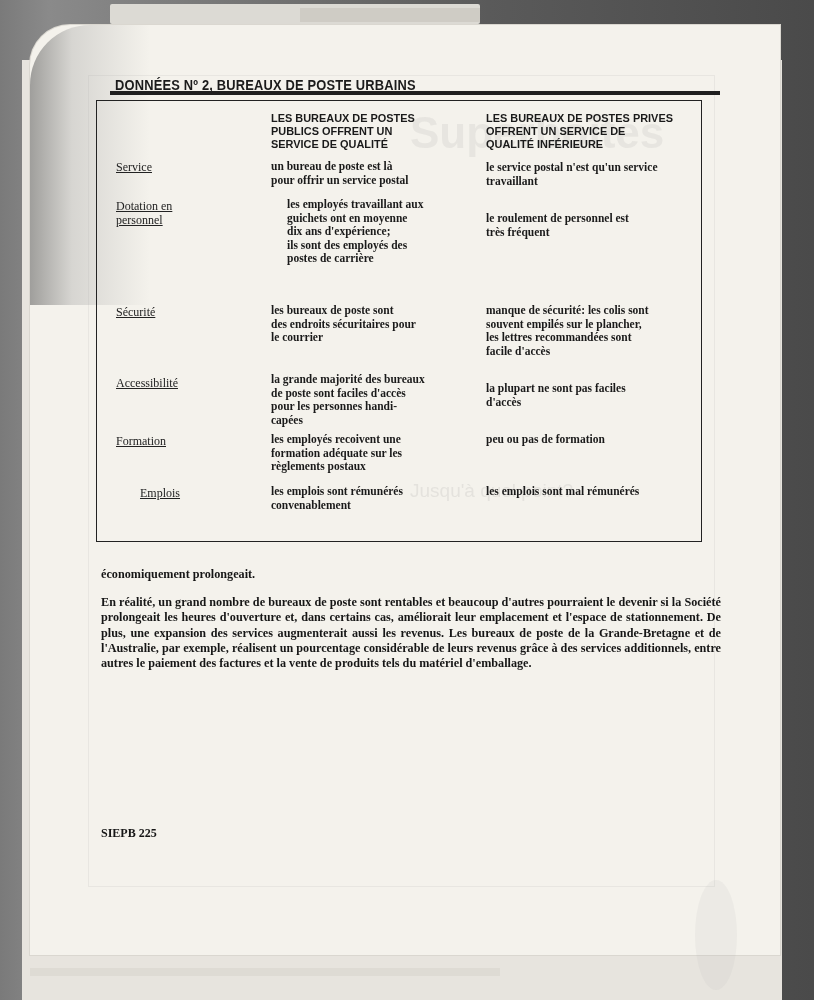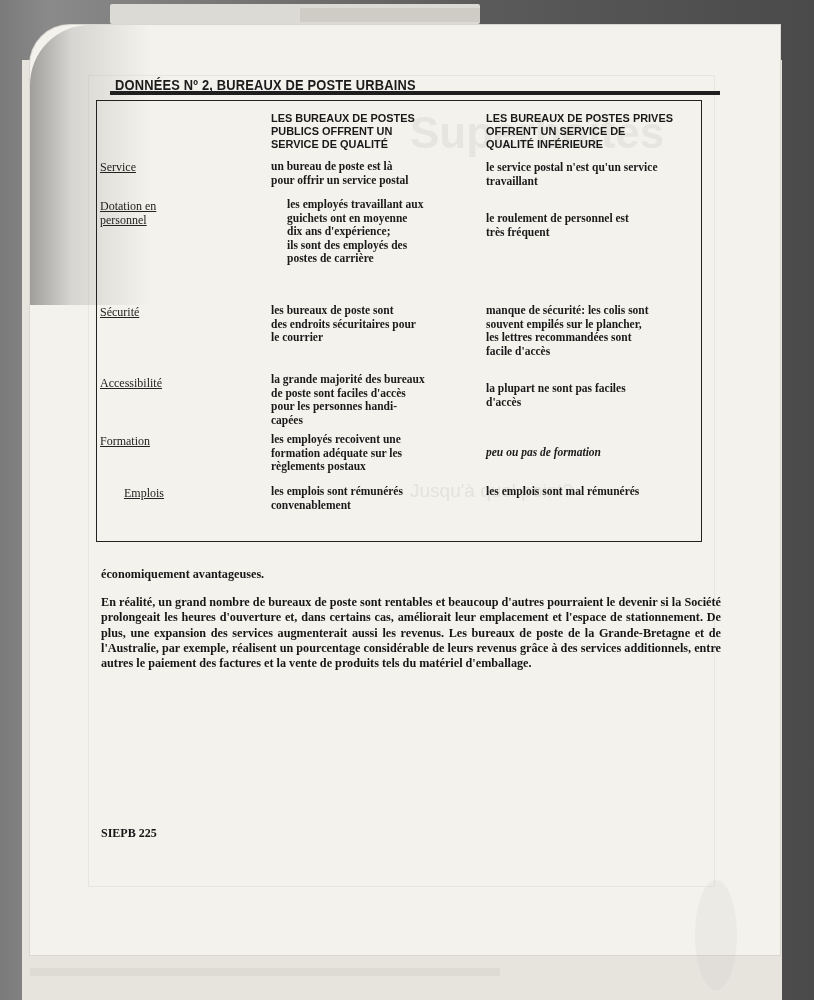--- a/index.html
+++ b/index.html
@@ -54,21 +54,21 @@
   .table-box {
     position:absolute; left:96px; top:100px; width:604px; height:440px;
     border:1.5px solid #222; border-top:1px solid #222;
   }
   .col-head {
     position:absolute; font-family:"Liberation Sans", sans-serif; font-weight:bold;
     font-size:11.5px; line-height:13px; color:#1a1a1a; white-space:pre-line;
     transform: scaleX(0.95); transform-origin:left;
   }
   .row-label {
-    position:absolute; left:100px; font-size:12px; color:#222; text-decoration:underline;
+    position:absolute; left:116px; font-size:12px; color:#222; text-decoration:underline;
     line-height:14px; white-space:pre-line;
   }
   .cell {
     position:absolute; font-size:11.5px; line-height:13.5px; color:#1a1a1a; font-weight:bold;
     white-space:pre-line;
   }
   .c1 { left:271px; }
   .c2 { left:486px; }
 
   .body-text {
@@ -140,25 +140,25 @@
 de poste sont faciles d'accès
 pour les personnes handi-
 capées</div>
 <div class="cell c2" style="top:382px;">la plupart ne sont pas faciles
 d'accès</div>
 
 <div class="row-label" style="top:434px;">Formation</div>
 <div class="cell c1" style="top:433px;">les employés recoivent une
 formation adéquate sur les
 règlements postaux</div>
-<div class="cell c2" style="top:446px;font-style:italic;">peu ou pas de formation</div>
+<div class="cell c2" style="top:433px;">peu ou pas de formation</div>
 
 <div class="row-label" style="top:486px;margin-left:24px;">Emplois</div>
 <div class="cell c1" style="top:485px;">les emplois sont rémunérés
 convenablement</div>
 <div class="cell c2" style="top:485px;">les emplois sont mal rémunérés</div>
 
 <div class="body-text" style="top:567px;">
-  <p>économiquement avantageuses.</p>
+  <p>économiquement prolongeait.</p>
   <p>En réalité, un grand nombre de bureaux de poste sont rentables et beaucoup d'autres pourraient le devenir si la Société prolongeait les heures d'ouverture et, dans certains cas, améliorait leur emplacement et l'espace de stationnement.  De plus, une expansion des services augmenterait aussi les revenus.  Les bureaux de poste de la Grande-Bretagne et de l'Australie, par exemple, réalisent un pourcentage considérable de leurs revenus grâce à des services additionnels, entre autres le paiement des factures et la vente de produits tels du matériel d'emballage.</p>
 </div>
 
 <div class="ref">SIEPB 225</div>
 
 </body></html>

